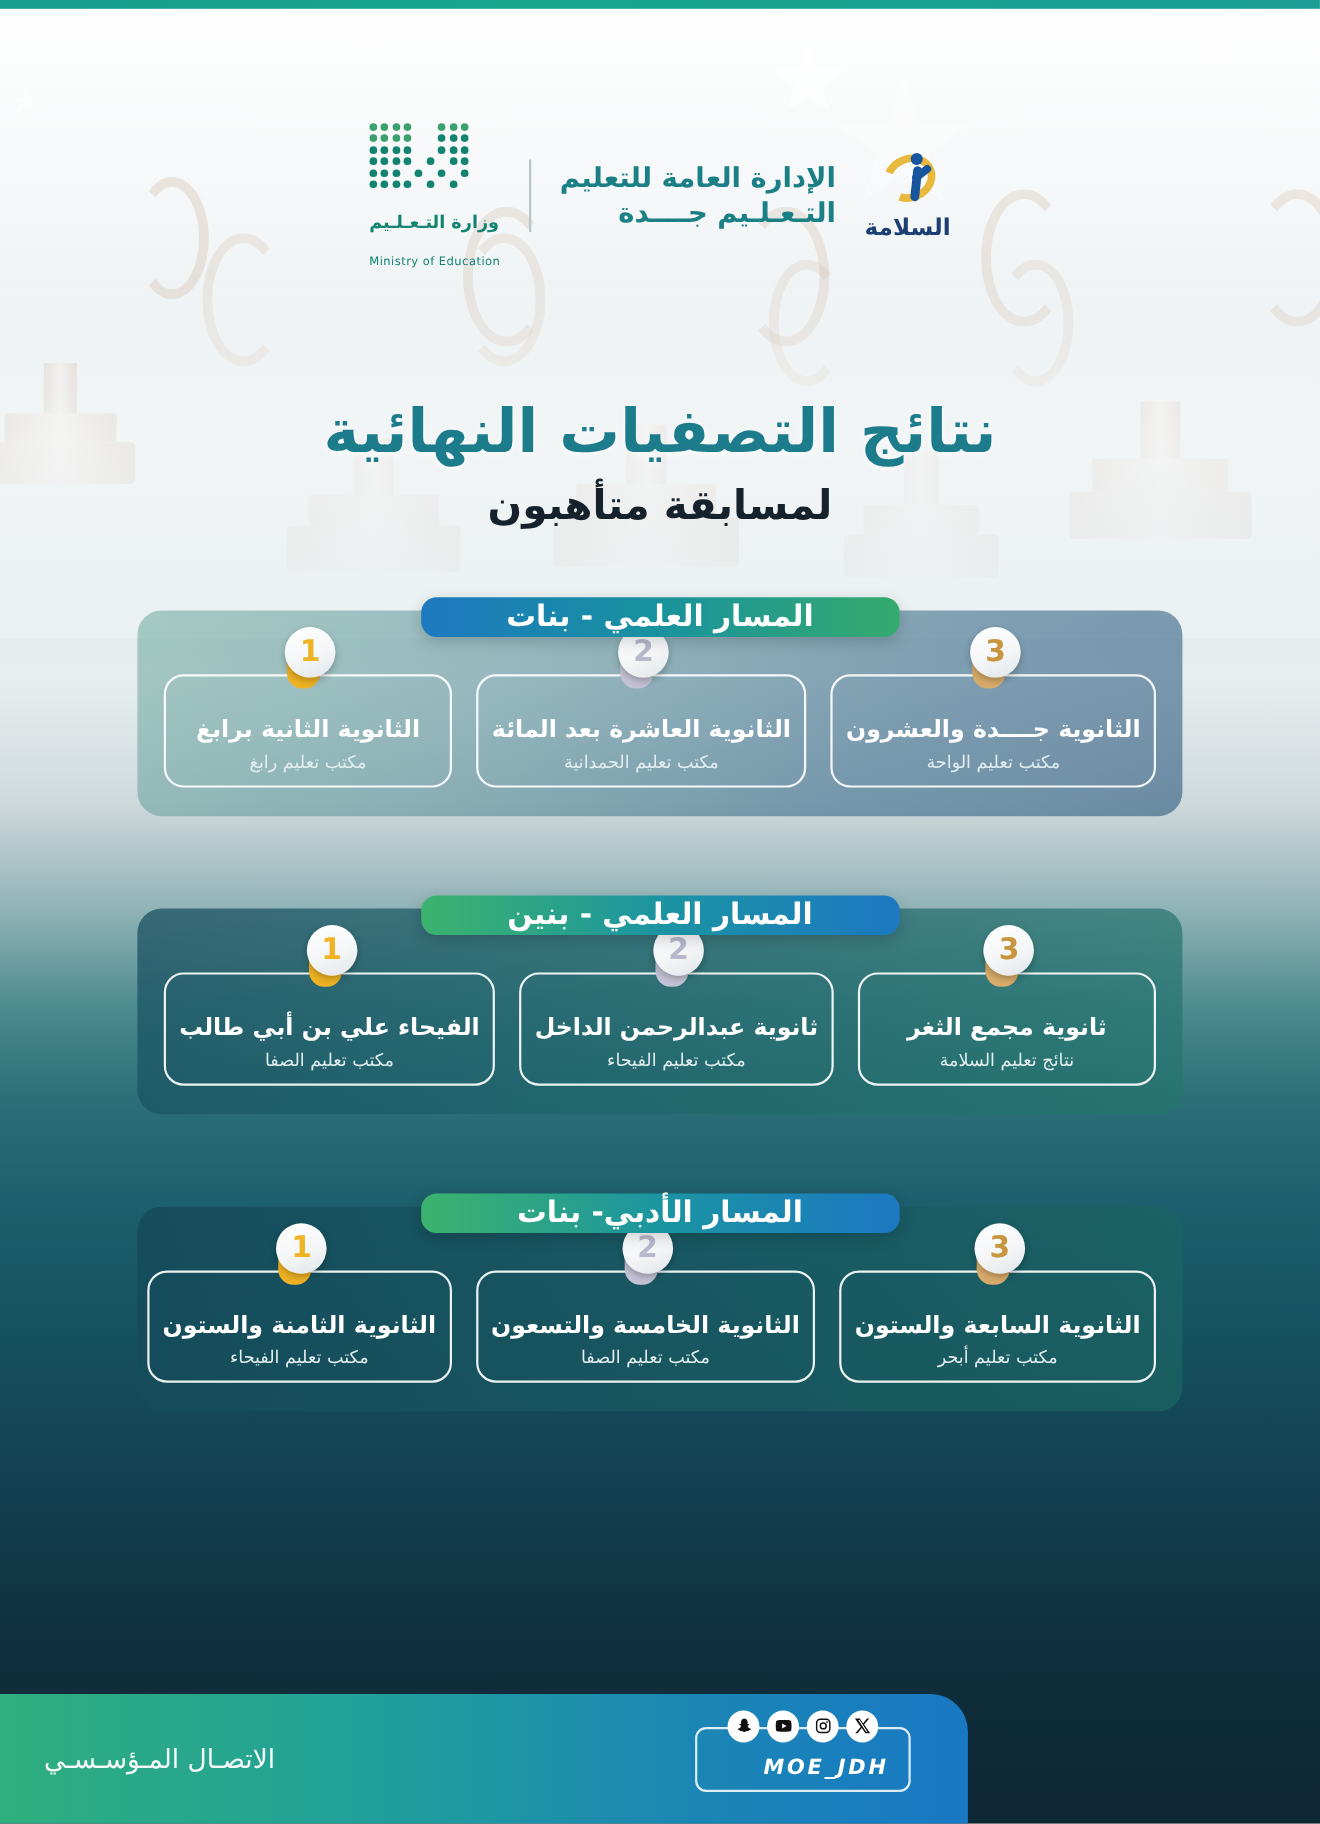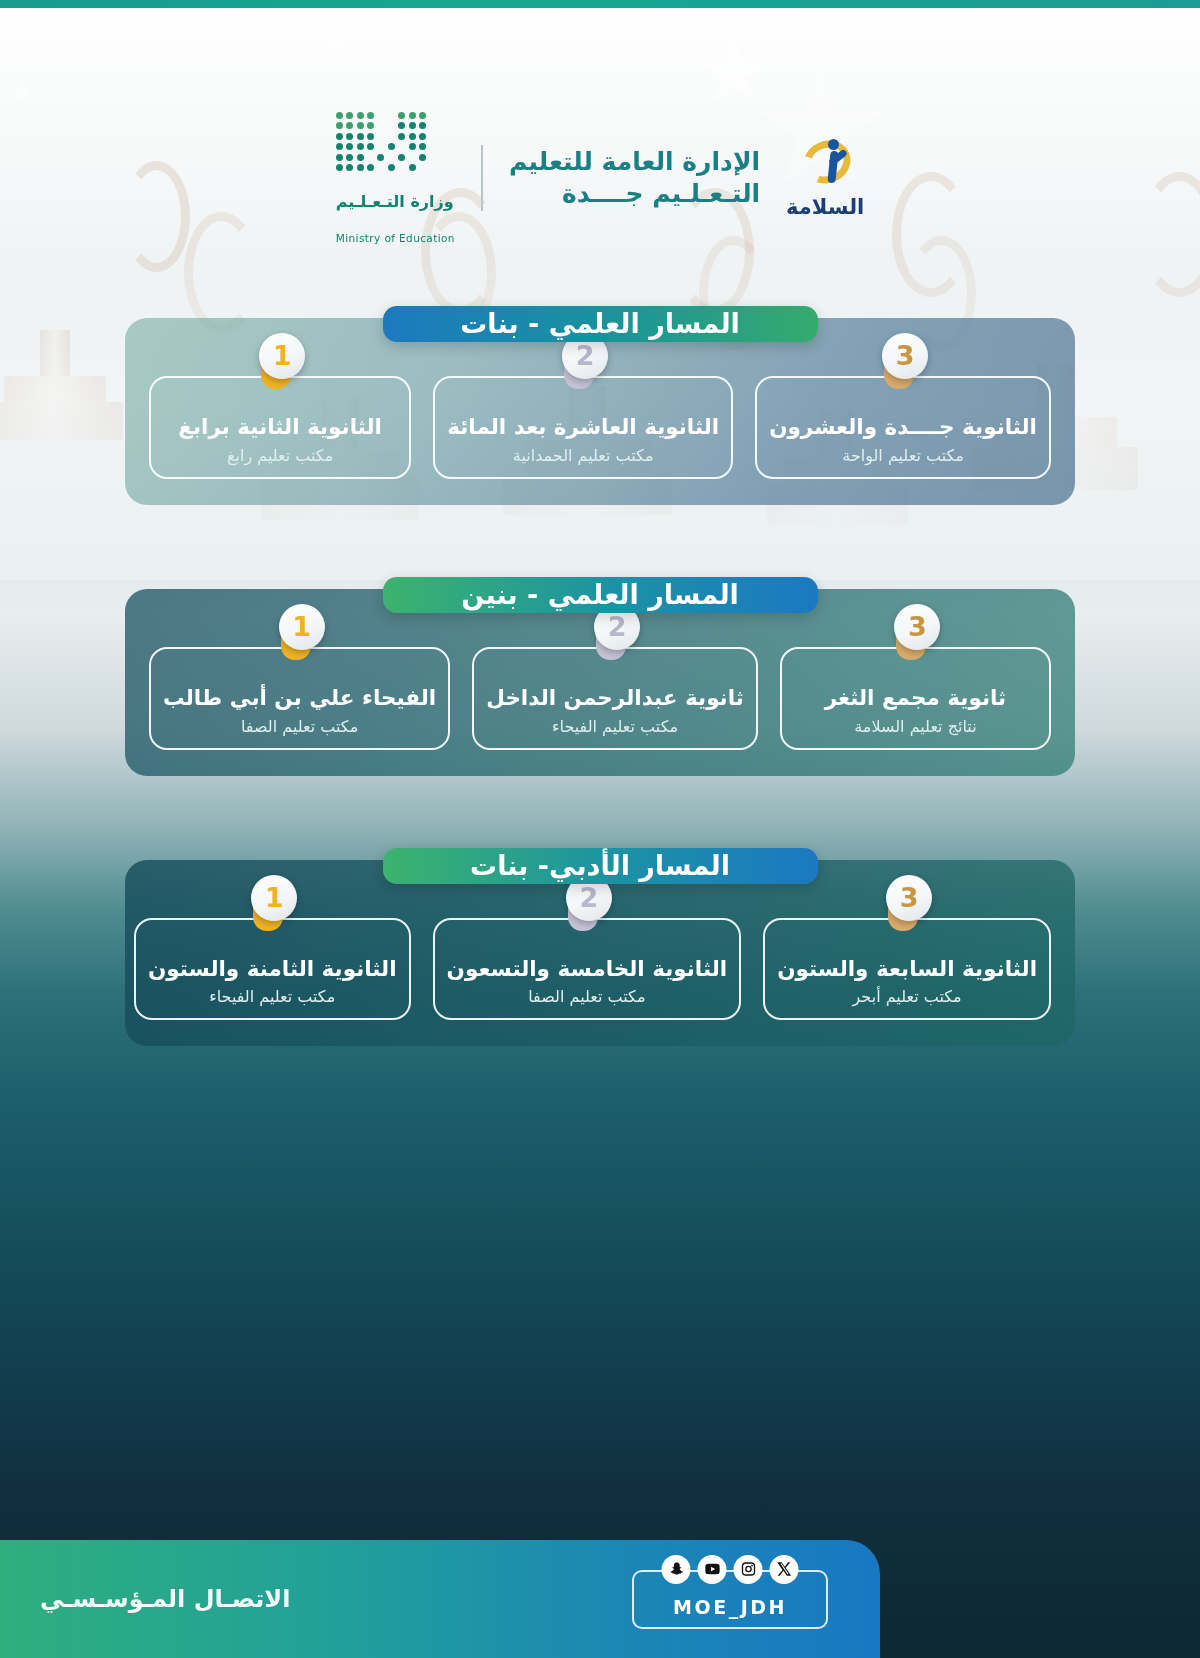--- a/index.html
+++ b/index.html
@@ -240,30 +240,30 @@
   .footer {
     position:absolute; left:0; bottom:0; z-index:20;
     width:880px; height:118px;
     border-top-right-radius:34px;
     background:linear-gradient(90deg,#2fae7e 0%,#21a09a 38%,#1b86b5 72%,#1878c3 100%);
     display:flex; align-items:center;
     padding:0 52px 0 40px;
     justify-content:space-between;
   }
   .footer-ar {
-    color:#ffffff; font-size:24px; font-weight:700; letter-spacing:4px;
+    color:#ffffff; font-size:24px; font-weight:400; letter-spacing:4px;
     opacity:.95;
   }
   .social-box {
     border:2px solid rgba(255,255,255,.85);
     border-radius:10px;
-    padding:20px 34px 9px;
+    padding:20px 18px 9px;
     position:relative;
     min-width:196px;
-    display:flex; flex-direction:column; align-items:center;
+    display:flex; flex-direction:column; align-items:flex-start;font-style:italic;
   }
   .social-icons {
     position:absolute; top:-17px; left:50%; transform:translateX(-50%);
     display:flex; gap:7px;
     background:transparent;
     padding:0 6px;
   }
   .si {
     width:29px; height:29px; border-radius:50%;
     background:#ffffff;
@@ -399,20 +399,24 @@
           <i></i>
           <i></i>
           <i></i>
       </div>
       <div class="moe-ar">وزارة التـعـلـيم</div>
       <div class="moe-en">Ministry of Education</div>
     </div>
 
   </div>
 
+  <div class="titles">
+    <div class="title-main">نتائج التصفيات النهائية</div>
+    <div class="title-sub">لمسابقة متأهبون</div>
+  </div>
 
   <div class="sections">
 
     <div class="section">
       <div class="sec-pill g1">المسار العلمي - بنات</div>
       <div class="sec-body b1">
 
         <div class="card">
           <div class="badge bronze">
             <div class="tail"></div>

